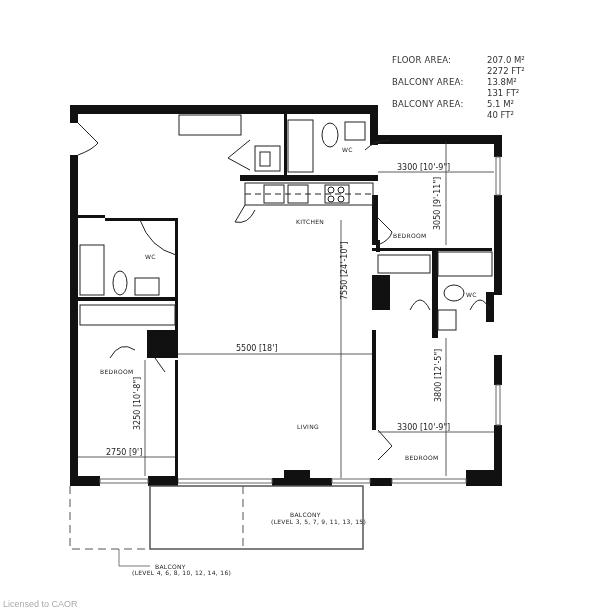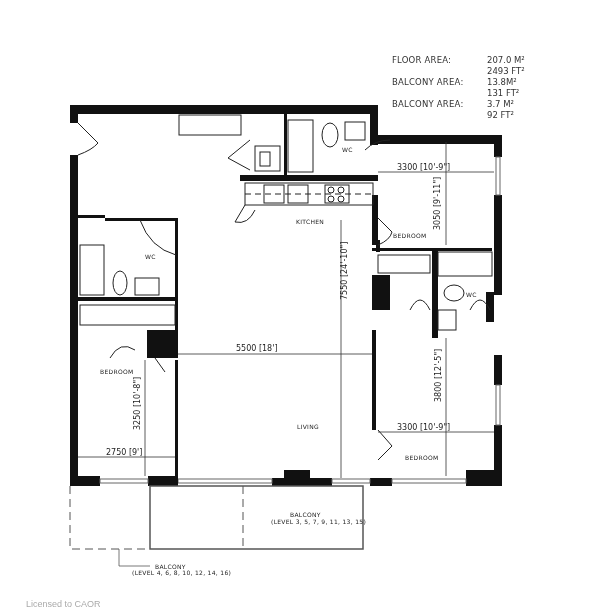--- a/index.html
+++ b/index.html
@@ -4,49 +4,49 @@
 <style>
   html, body { margin:0; padding:0; background:#ffffff; }
   body { width:600px; height:611px; position:relative; overflow:hidden; font-family:"DejaVu Sans", sans-serif; color:#222; }
   .area-table { position:absolute; left:392px; top:18px; font-size:8.5px; line-height:11px; color:#333;margin-top:37px; }
   .area-row { display:flex; }
   .area-label { width:95px; letter-spacing:0.2px; }
   .area-val { }
   svg.plan { position:absolute; left:0; top:0; }
   .lbl { font-family:"DejaVu Sans", sans-serif; font-size:6px; fill:#222; letter-spacing:0.3px; }
   .dim { font-family:"DejaVu Sans", sans-serif; font-size:8px; fill:#222; }
-  .watermark { position:absolute; left:3px; top:599px; font-size:9px; color:#aaa; font-family:"Liberation Sans", sans-serif;margin-left:23px; }
+  .watermark { position:absolute; left:3px; top:599px; font-size:9px; color:#aaa; font-family:"Liberation Sans", sans-serif; }
 </style>
 </head>
 <body>
 
 <div class="area-table">
   <div class="area-row">
     <span class="area-label">FLOOR AREA:</span>
     <span class="area-val">207.0 M²</span>
   </div>
   <div class="area-row">
     <span class="area-label"></span>
-    <span class="area-val">2493 FT²</span>
+    <span class="area-val">2272 FT²</span>
   </div>
   <div class="area-row">
     <span class="area-label">BALCONY AREA:</span>
     <span class="area-val">13.8M²</span>
   </div>
   <div class="area-row">
     <span class="area-label"></span>
     <span class="area-val">131 FT²</span>
   </div>
   <div class="area-row">
     <span class="area-label">BALCONY AREA:</span>
-    <span class="area-val">3.7 M²</span>
+    <span class="area-val">5.1 M²</span>
   </div>
   <div class="area-row">
     <span class="area-label"></span>
-    <span class="area-val">92 FT²</span>
+    <span class="area-val">40 FT²</span>
   </div>
 </div>
 
 <svg class="plan" width="600" height="611" viewBox="0 0 600 611">
 
   <g fill="#111">
     <rect x="70" y="105" width="308" height="9"></rect>
     <rect x="70" y="105" width="8" height="18"></rect>
     <rect x="70" y="155" width="8" height="330"></rect>
     <rect x="370" y="105" width="8" height="40"></rect>

